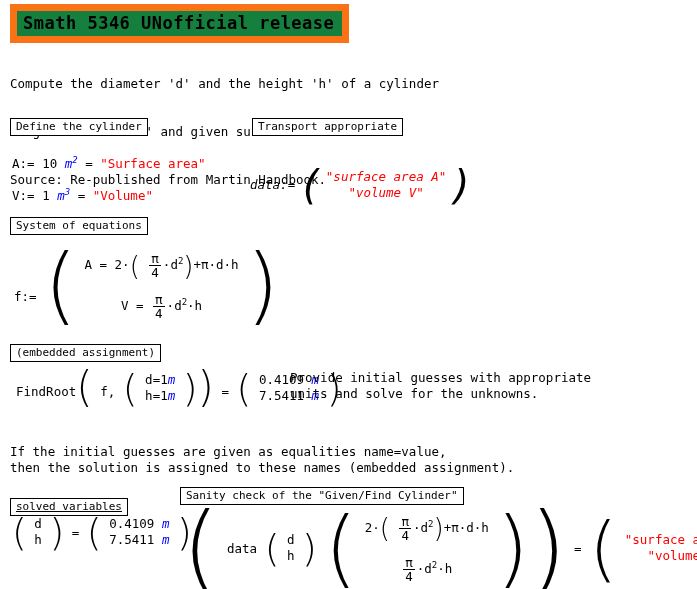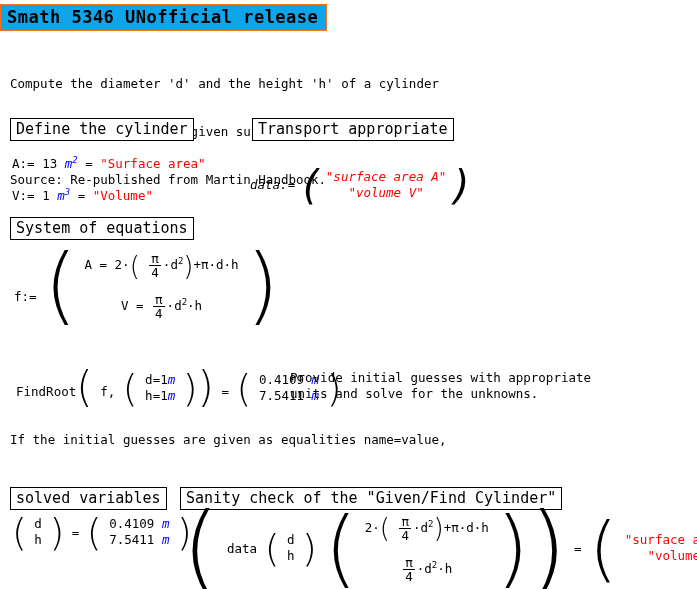--- a/index.html
+++ b/index.html
@@ -8,38 +8,38 @@
     background:#ffffff;
     font-family:"DejaVu Sans Mono", monospace;
     font-size:12.5px;
     color:#000000;
     position:relative;
     overflow:hidden;
   }
   .page{position:relative;width:697px;height:589px;}
 
   .title-bar{
-    position:absolute;left:0;top:4px;
-    background:#0ea5e9;
-    border:1px solid #f97316;
+    position:absolute;left:10px;top:4px;
+    background:#15803d;
+    border:7px solid #f97316;
     padding:2px 8px 3px 6px;
     font-size:17px;
     font-weight:bold;
     letter-spacing:0.5px;
     font-family:"DejaVu Sans Mono", monospace;
   }
 
   .intro{position:absolute;left:10px;top:44px;line-height:16px;white-space:pre;}
 
   .box-label{
     position:absolute;
     border:1px solid #000000;
     background:#ffffff;
     padding:1px 5px 2px 5px;
-    font-size:15px;
+    font-size:11px;
     color:#000000;
     white-space:nowrap;
   }
 
   
   .math{position:absolute;white-space:nowrap;}
   .unit{color:#0000ff;font-style:italic;}
   .str{color:#ff0000;}
 
   
@@ -67,21 +67,21 @@
     <div>of given volume 'V' and given surface area 'A'</div>
     <div>Source: Re-published from Martin Handbook.</div>
   </div>
 
   <div class="box-label" style="left:10px;top:118px;">Define the cylinder</div>
 
   <div class="box-label" style="left:252px;top:118px;">Transport appropriate</div>
 
   <div class="math" style="left:12px;top:155px;">
     <span>A</span><span>:=</span>
-    <span>13</span>
+    <span>10</span>
     <span class="unit">m</span><span class="sup unit">2</span>
     <span>=</span>
     <span class="str">"Surface area"</span>
   </div>
 
   <div class="math" style="left:12px;top:187px;">
     <span>V</span><span>:=</span>
     <span>1</span>
     <span class="unit">m</span><span class="sup unit">3</span>
     <span>=</span>
@@ -122,20 +122,21 @@
         <span>=</span>
         <span class="frac">
           <span class="n">π</span>
           <span class="d">4</span>
         </span><span>·</span><span>d</span><span class="sup">2</span><span>·</span><span>h</span>
       </span>
     </span>
     <span class="paren" style="font-size:84px;line-height:72px;vertical-align:middle;">)</span>
   </div>
 
+  <div class="box-label" style="left:10px;top:344px;">(embedded assignment)</div>
 
   <div class="math" style="left:16px;top:370px;">
     <span style="display:inline-block;vertical-align:middle;padding-top:6px;">FindRoot</span><span class="paren" style="font-size:42px;line-height:36px;vertical-align:middle;">(</span>
     <span style="display:inline-block;vertical-align:middle;padding-top:6px;">f</span><span style="display:inline-block;vertical-align:middle;padding-top:6px;">,</span>
     <span class="paren" style="font-size:38px;line-height:32px;vertical-align:middle;">(</span>
     <span class="vec">
       <span class="r"><span>d</span><span>=</span><span>1</span><span class="unit">m</span></span>
       <span class="r"><span>h</span><span>=</span><span>1</span><span class="unit">m</span></span>
     </span>
     <span class="paren" style="font-size:38px;line-height:32px;vertical-align:middle;">)</span><span class="paren" style="font-size:42px;line-height:36px;vertical-align:middle;">)</span>
@@ -146,25 +147,26 @@
       <span class="r"><span>7.5411</span> <span class="unit">m</span></span>
     </span>
     <span class="paren" style="font-size:38px;line-height:32px;vertical-align:middle;">)</span>
   </div>
 
   <div class="math" style="left:290px;top:370px;line-height:16px;">
     <div>Provide initial guesses with appropriate</div>
     <div>units and solve for the unknowns.</div>
   </div>
 
-  <div class="math" style="left:10px;top:432px;line-height:16px;">
+  <div class="math" style="left:10px;top:444px;line-height:16px;">
     <div>If the initial guesses are given as equalities name=value,</div>
-  </div>
-
-  <div class="box-label" style="left:10px;top:487px;">solved variables</div>
+    <div>then the solution is assigned to these names (embedded assignment).</div>
+  </div>
+
+  <div class="box-label" style="left:10px;top:498px;text-decoration:underline;">solved variables</div>
 
   <div class="box-label" style="left:180px;top:487px;">Sanity check of the "Given/Find Cylinder"</div>
 
   <div class="math" style="left:12px;top:516px;">
     <span class="paren" style="font-size:38px;line-height:32px;vertical-align:middle;">(</span>
     <span class="vec">
       <span class="r">d</span>
       <span class="r">h</span>
     </span>
     <span class="paren" style="font-size:38px;line-height:32px;vertical-align:middle;">)</span>

